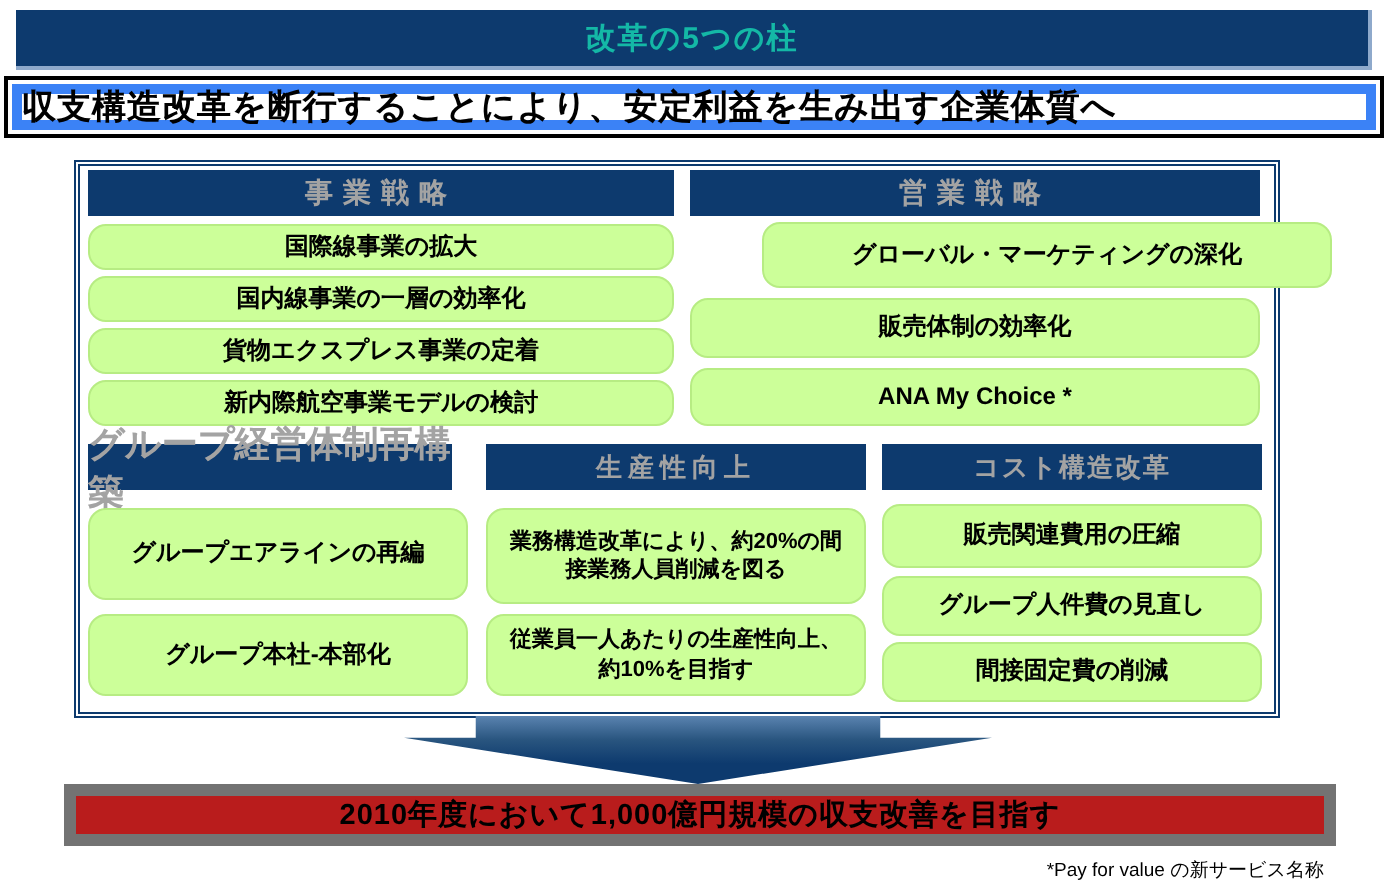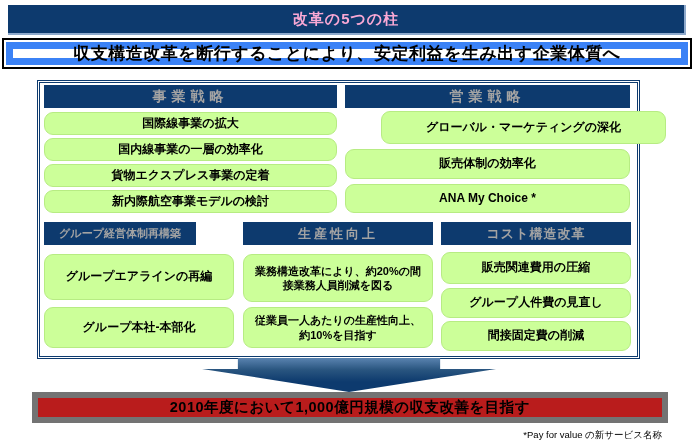--- a/index.html
+++ b/index.html
@@ -7,41 +7,41 @@
     position:relative;width:694px;height:448px;background:#ffffff;
     font-family:"Liberation Sans","DejaVu Sans",sans-serif;color:#000;overflow:hidden;
   }
   .abs{position:absolute;box-sizing:border-box;}
 
   
   .title-bar{
     left:8px;top:5px;width:678px;height:30px;background:#0d3a6e;
     border-right:2px solid #8ea9cb;border-bottom:2px solid #8ea9cb;
     display:flex;align-items:center;justify-content:center;
-    color:#f9a8d4;font-weight:bold;font-size:15px;letter-spacing:1px;
+    color:#14b8a6;font-weight:bold;font-size:15px;letter-spacing:1px;
   }
 
   
   .subtitle-outer{left:2px;top:38px;width:690px;height:31px;border:2px solid #000;background:#fff;}
   .subtitle-inner{
-    position:absolute;left:2px;top:2px;right:2px;bottom:2px;border:7px solid #3b82f6;
-    display:flex;align-items:center;justify-content:center;
+    position:absolute;left:2px;top:2px;right:2px;bottom:2px;border:5px solid #3b82f6;
+    display:flex;align-items:center;
     font-weight:bold;font-size:17px;letter-spacing:0.5px;
   }
 
   
   .main-box{left:37px;top:80px;width:603px;height:279px;border:3px double #0d3a6e;background:#fff;}
 
   .hdr{
     position:absolute;box-sizing:border-box;height:23px;background:#0d3a6e;color:#a3a3a3;
     font-weight:bold;display:flex;align-items:center;justify-content:center;
   }
   .hdr-biz  {left:4px;  top:2px;  width:293px;font-size:14px;letter-spacing:5px;}
   .hdr-sales{left:305px;top:2px;  width:285px;font-size:14px;letter-spacing:5px;}
-  .hdr-group{left:4px;  top:139px;width:152px;font-size:11px;}
+  .hdr-group{left:4px;  top:139px;width:182px;font-size:18px;}
   .hdr-prod {left:203px;top:139px;width:190px;font-size:13px;letter-spacing:3px;}
   .hdr-cost {left:401px;top:139px;width:190px;font-size:13px;letter-spacing:1px;}
 
   .green{
     position:absolute;box-sizing:border-box;background:#ccff99;border:1px solid #b7ec83;
     border-radius:9px;display:flex;align-items:center;justify-content:center;
     font-weight:bold;font-size:12px;text-align:center;line-height:1.3;padding:0 8px;
   }
   .biz-0{left:4px;top:29px; width:293px;height:23px;}
   .biz-1{left:4px;top:55px; width:293px;height:23px;}

